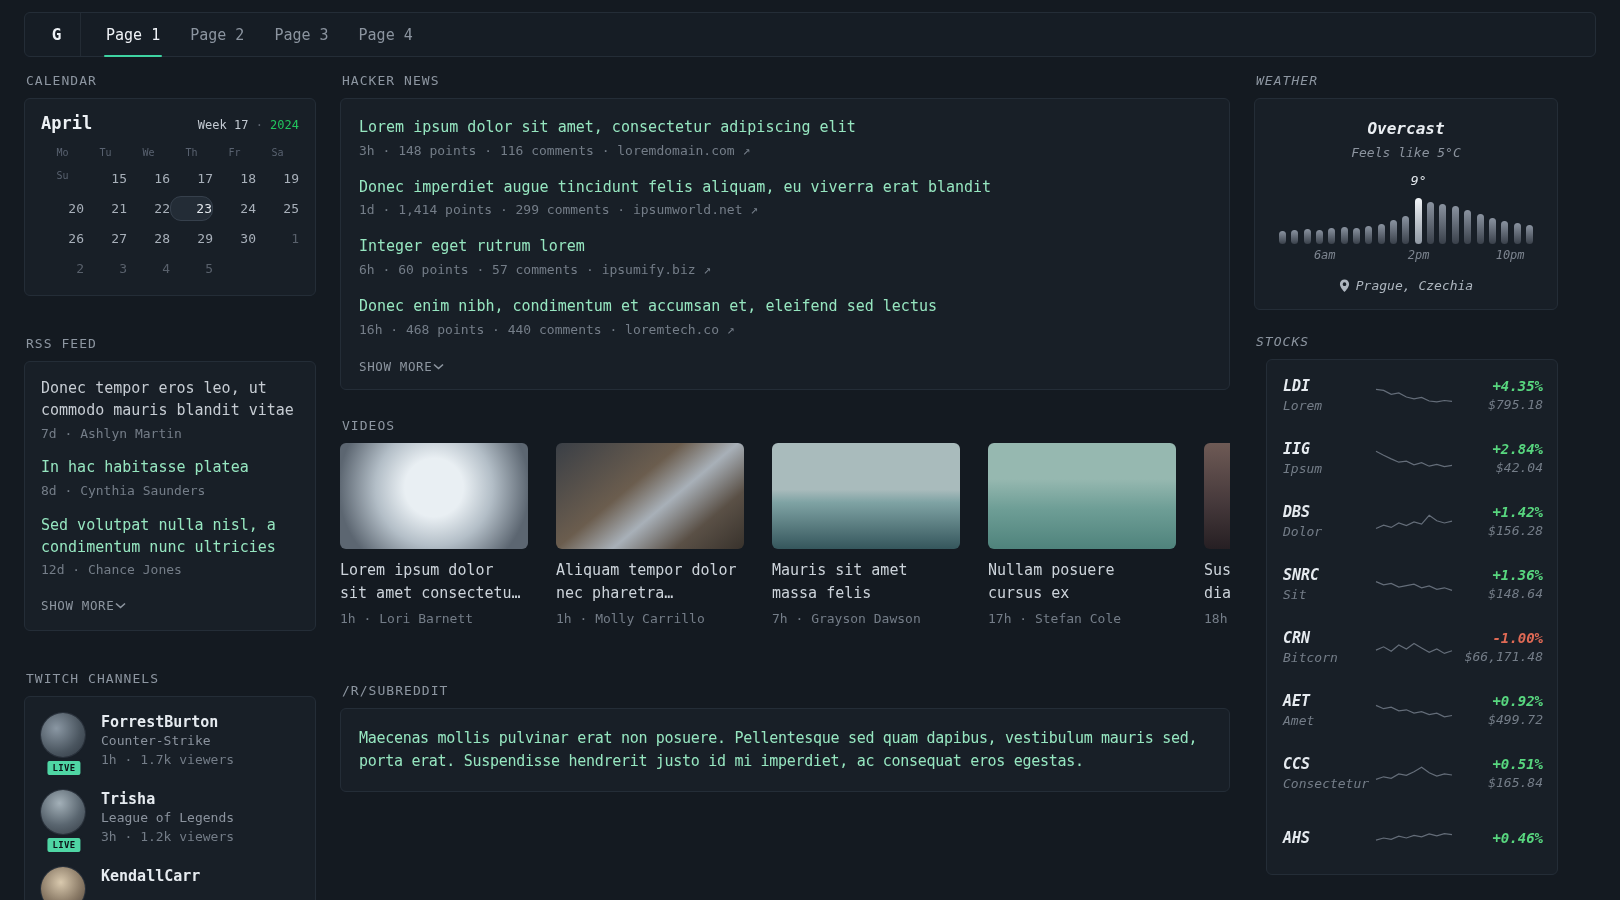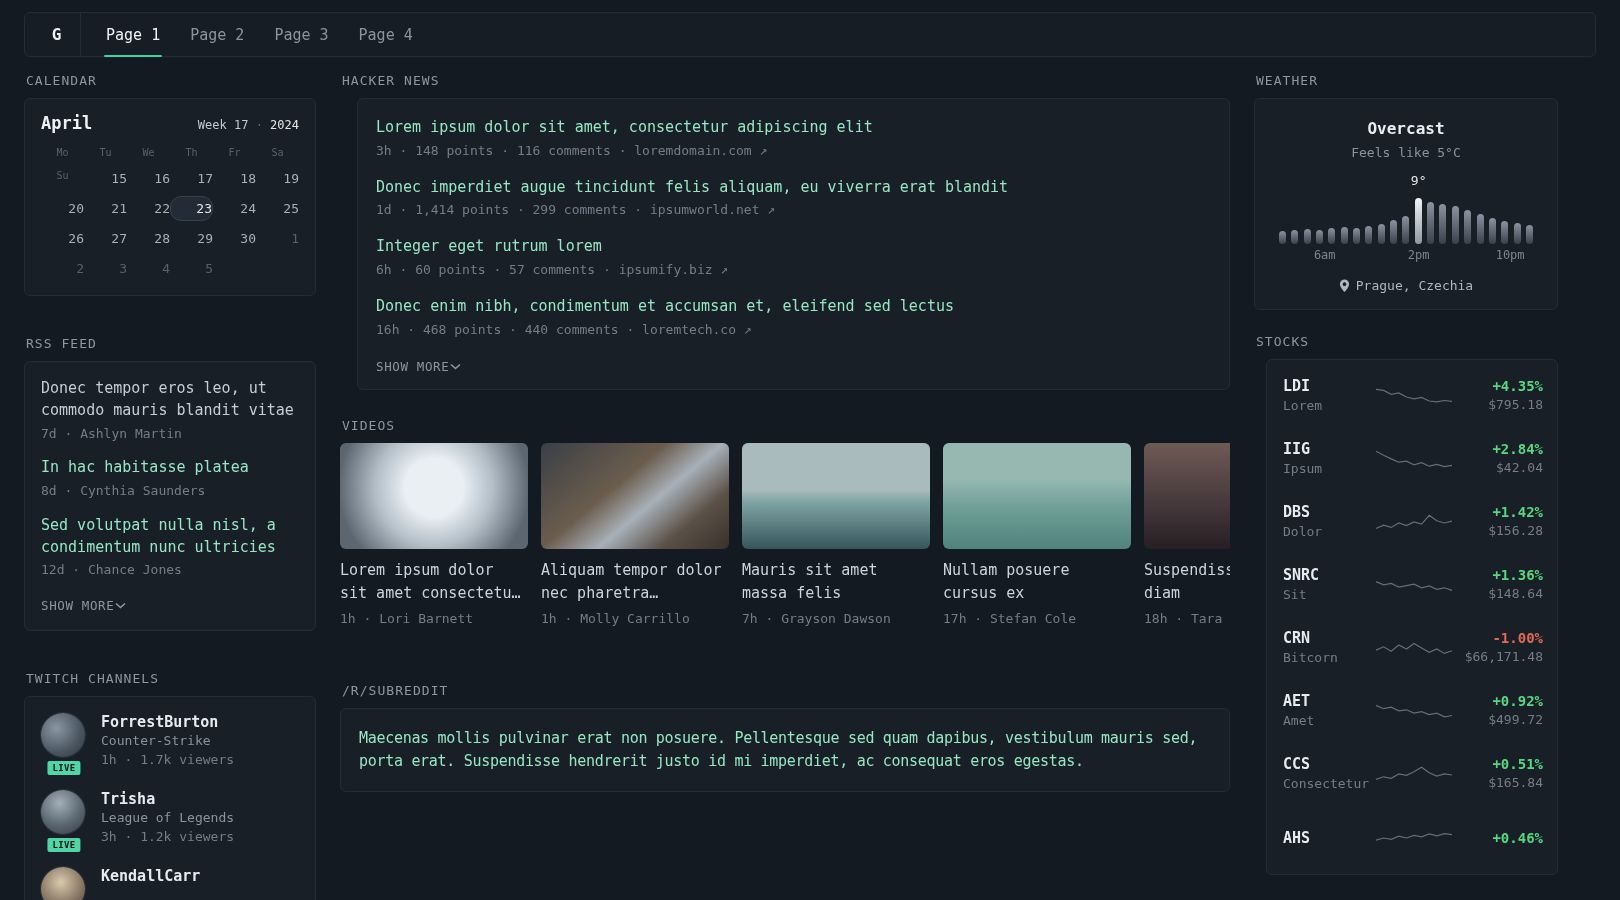--- a/index.html
+++ b/index.html
@@ -15,65 +15,65 @@
   .nav{height:45px;border:1px solid var(--border);background:#161d25;border-radius:6px;display:flex;align-items:stretch;padding:0 8px;}
   .logo{width:48px;display:flex;align-items:center;justify-content:center;color:#eef2f6;font-weight:bold;font-size:16px;border-right:1px solid #232b34;margin-right:10px;}
   .tabs{display:flex;}
   .tab{display:flex;align-items:center;padding:0 15px;color:#8b949f;font-size:15px;position:relative;cursor:pointer;}
   .tab.active{color:#f0f3f7;}
   .tab.active::after{content:"";position:absolute;left:13px;right:13px;bottom:-1px;height:2px;background:var(--accent);border-radius:1px;}
   
   .content{display:flex;gap:24px;padding-top:16px;align-items:flex-start;}
   .col-left{width:292px;flex:none;}
   .col-mid{width:890px;flex:none;}
-  .col-right{width:304px;flex:none;}
+  .col-right{width:304px;flex:none;font-style:italic;}
   section{margin-bottom:40px;}
   .col-mid section{margin-bottom:28px;}
   .col-mid section.videos-sec{margin-bottom:54px;}
   .col-right section{margin-bottom:24px;}
   .sec{font-size:13px;font-weight:normal;color:var(--muted2);letter-spacing:.08em;margin:0 2px 10px;}
   .card{background:var(--card);border:1px solid var(--border);border-radius:6px;}
   .pad-card{padding:16px;}
   .meta{font-size:13px;color:var(--muted);margin-top:3px;line-height:1.45;}
   
   .cal-card{padding:14px 16px 14px;}
   .cal-head{display:flex;justify-content:space-between;align-items:baseline;margin-bottom:10px;}
   .cal-month{font-size:17px;color:#edf1f5;font-weight:bold;}
   .cal-wk{font-size:12px;}
   .cal-wk .wk{color:#c3cad2;}
-  .cal-wk .yr{color:#e5e5e5;}
+  .cal-wk .yr{color:#22c55e;}
   .cal-wk .yr::before{content:" · ";color:#5b636d;}
   .cal-grid{display:grid;grid-template-columns:repeat(6,1fr);row-gap:5px;text-align:center;}
   .dow{font-size:10px;color:#596270;padding:4px 0 3px;}
   .day{font-size:13px;color:#a8b0ba;height:25px;line-height:25px;text-align:right;}
   .day.dim{color:#58606b;}
   .day.sel{background:#232c36;border:1px solid #36404c;border-radius:11px;color:#e2e7ec;line-height:23px;}
   
   .feed-item{margin-bottom:14px;}
   .feed-title{font-size:15px;color:var(--link);line-height:1.45;cursor:pointer;}
   .feed-title.read{color:#c6ccd3;}
   .show-more{display:inline-flex;align-items:center;gap:1px;color:#8d96a0;font-size:12.5px;letter-spacing:.05em;cursor:pointer;margin-top:4px;}
-  .hn-card{padding:18px 18px 14px;margin-left:17px;}
+  .hn-card{padding:18px 18px 14px;}
   .hn-item{margin-bottom:16px;}
   .rd-card{padding:18px;}
   .rd-title{font-size:15px;color:var(--link);line-height:1.55;letter-spacing:-.02em;cursor:pointer;}
   .rd-item .meta{margin-top:6px;}
   
   .tw-row{display:flex;gap:14px;margin-bottom:20px;cursor:pointer;}
   .tw-row:last-child{margin-bottom:0;}
   .tw-av-wrap{position:relative;width:46px;flex:none;}
   .tw-av{width:44px;height:44px;border-radius:50%;box-shadow:0 0 0 1px #2a323c;}
   .tw-row:nth-child(1) .tw-av{background:radial-gradient(circle at 35% 35%,#8a97a3,#4a555f 60%,#2e3640);}
   .tw-row:nth-child(2) .tw-av{background:radial-gradient(circle at 42% 30%,#a3b0b8,#5a6670 55%,#333b44);}
   .tw-row:nth-child(3) .tw-av{background:radial-gradient(circle at 45% 35%,#d9c9ae,#8a7a66 55%,#4a4038);}
   .live{position:absolute;left:50%;transform:translateX(-50%);bottom:-7px;background:#4fd6a4;color:#0c1217;font-size:9px;font-weight:bold;padding:2px 5px;border-radius:4px;border:2px solid var(--card);letter-spacing:.04em;}
   .tw-name{font-size:15px;color:#e6ebf0;font-weight:bold;}
   .tw-game{font-size:13px;color:#8b939e;margin-top:2px;}
   
-  .vid-row{display:flex;gap:13px;overflow:hidden;width:890px;}
+  .vid-row{display:flex;gap:28px;overflow:hidden;width:890px;}
   .vid-card{width:188px;flex:none;cursor:pointer;}
   .thumb{width:188px;aspect-ratio:16/9;border-radius:6px;margin-bottom:10px;}
   .thumb.t1{background:radial-gradient(circle at 50% 42%,#e9eff3 0 26%,#b3bec7 52%,#5c6671 85%);}
   .thumb.t2{background:linear-gradient(140deg,#3a3f46 0%,#6b5d4e 40%,#a8b0b8 58%,#5a5046 78%,#38322c 100%);}
   .thumb.t3{background:linear-gradient(180deg,#a9bbbc 0 44%,#7fa3a4 56%,#35565c 100%);}
   .thumb.t4{background:linear-gradient(180deg,#96b8b0 0 34%,#6e9e96 62%,#4f837c 100%);}
   .thumb.t5{background:linear-gradient(180deg,#6e5a55 0%,#473a3c 55%,#261f23 100%);}
   .vid-title{font-size:15px;color:#ccd3da;line-height:1.5;min-height:45px;}
   .vid-card:nth-child(5) .vid-title{width:110px;}
   .vid-card .meta{margin-top:6px;}

